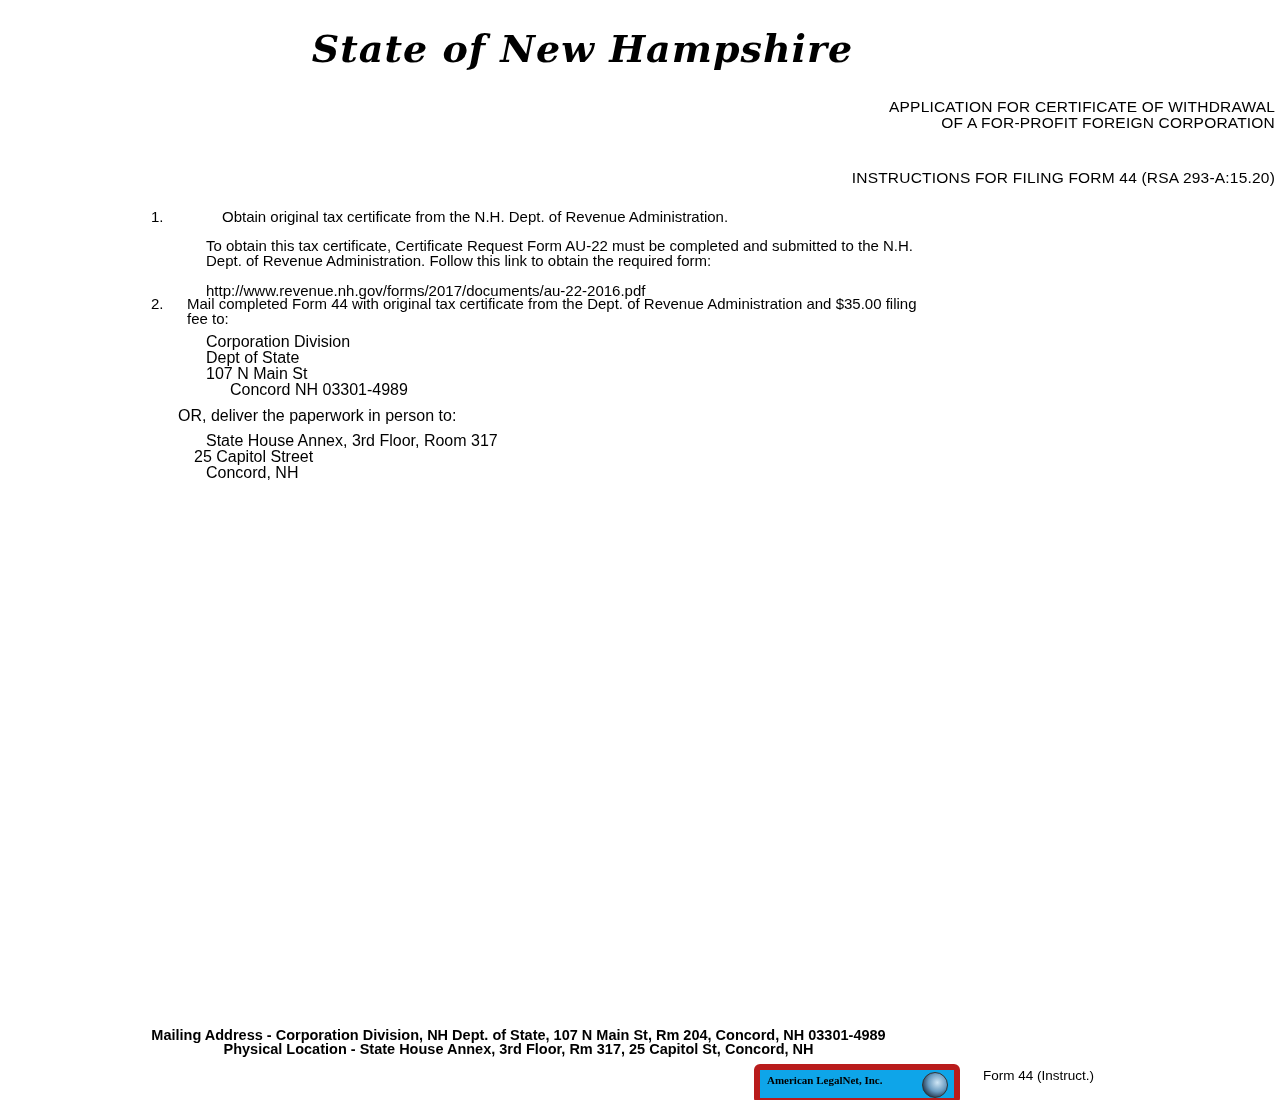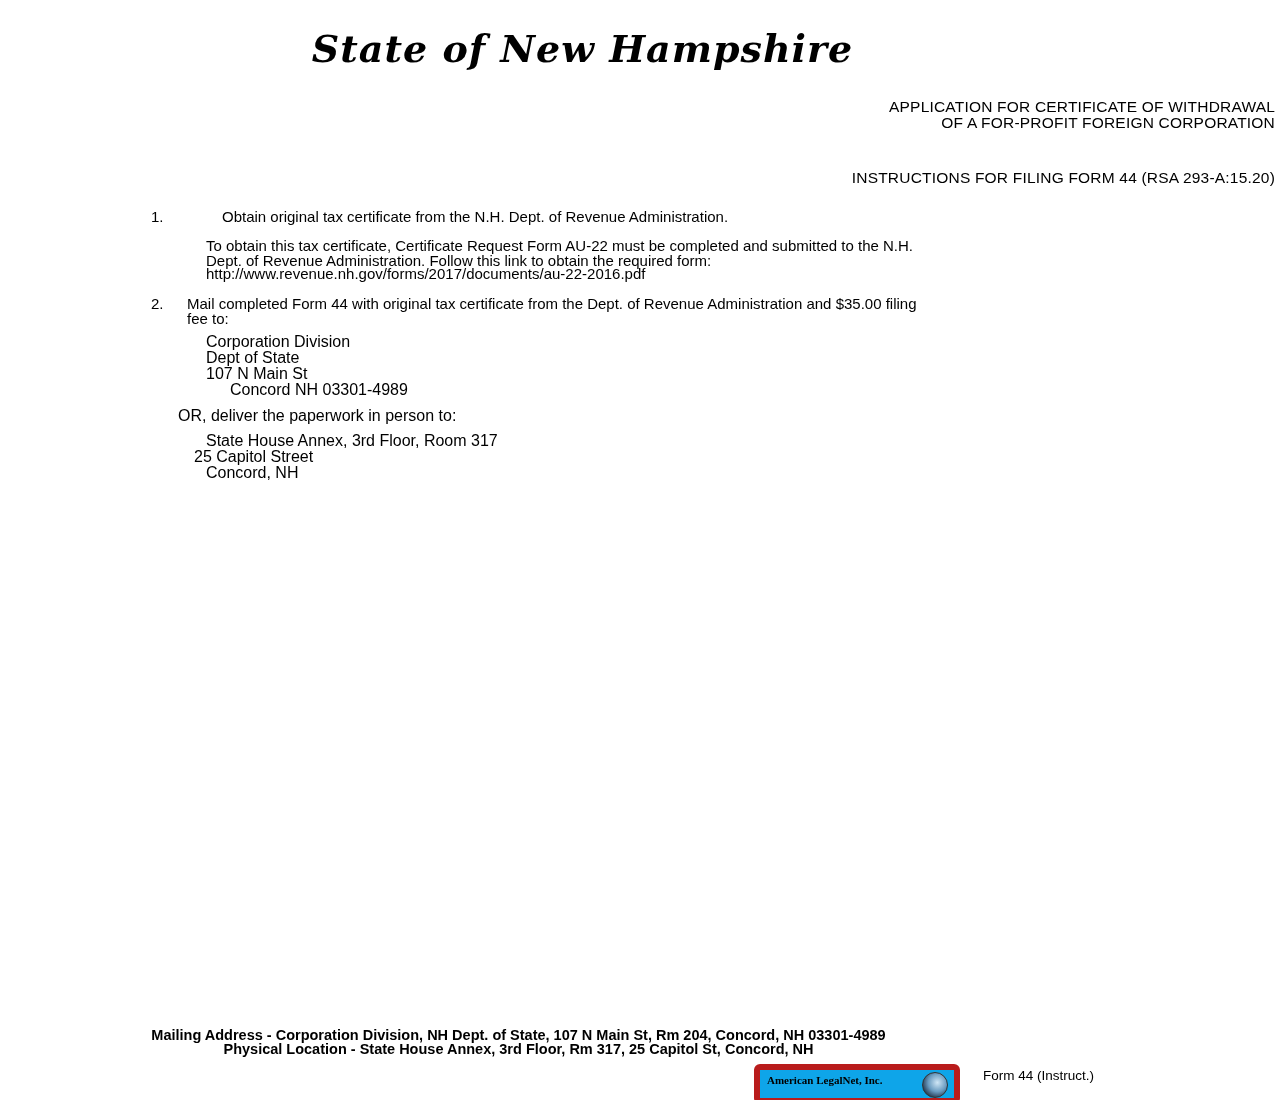--- a/index.html
+++ b/index.html
@@ -21,21 +21,21 @@
 <div class="abs title">State of New Hampshire</div>
 <div class="abs hdr" style="top:98px;">APPLICATION FOR CERTIFICATE OF WITHDRAWAL</div>
 <div class="abs hdr" style="top:114px;">OF A FOR-PROFIT FOREIGN CORPORATION</div>
 <div class="abs hdr" style="top:146px;margin-top:23px;">INSTRUCTIONS FOR FILING FORM 44 (RSA 293-A:15.20)</div>
 
 <div>
   <div class="abs t15" style="left:151px;top:208px;">1.</div>
   <div class="abs t15" style="left:188px;top:208px;margin-left:34px;">Obtain original tax certificate from the N.H. Dept. of Revenue Administration.</div>
   <div class="abs t15" style="left:206px;top:237px;">To obtain this tax certificate, Certificate Request Form AU-22 must be completed and submitted to the N.H.</div>
   <div class="abs t15" style="left:206px;top:252px;">Dept. of Revenue Administration.  Follow this link to obtain the required form:</div>
-  <div class="abs t15" style="left:206px;top:265px;">http://www.revenue.nh.gov/forms/2017/documents/au-22-2016.pdf</div>
+  <div class="abs t15" style="left:206px;top:282px;">http://www.revenue.nh.gov/forms/2017/documents/au-22-2016.pdf</div>
 </div>
 
 <div>
   <div class="abs t15" style="left:151px;top:295px;">2.</div>
   <div class="abs t15" style="left:187px;top:295px;">Mail completed Form 44 with original tax certificate from the Dept. of Revenue Administration and $35.00 filing</div>
   <div class="abs t15" style="left:187px;top:310px;">fee to:</div>
   <div class="abs t16" style="left:206px;top:333px;">Corporation Division</div>
   <div class="abs t16" style="left:206px;top:349px;">Dept of State</div>
   <div class="abs t16" style="left:206px;top:365px;">107 N Main St</div>
   <div class="abs t16" style="left:206px;top:381px;margin-left:24px;">Concord  NH  03301-4989</div>

